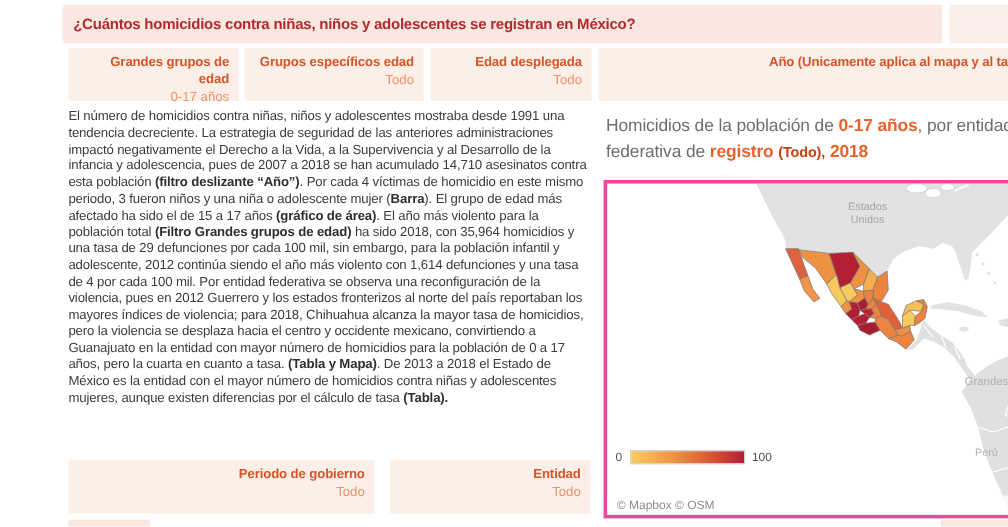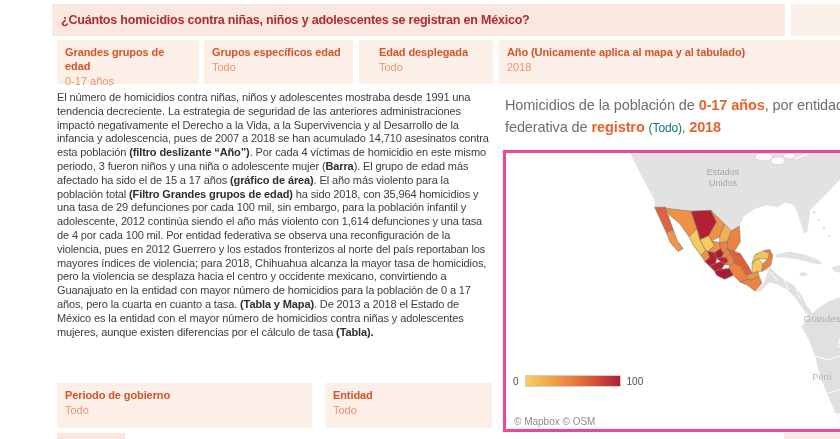--- a/index.html
+++ b/index.html
@@ -5,40 +5,40 @@
   html,body{margin:0;padding:0;background:#fff;font-family:"Liberation Sans",sans-serif;}
   .canvas{position:relative;width:840px;height:439px;background:#fff;overflow:hidden;margin-left:47px;}
 
   
   .titlebar{position:absolute;left:5px;top:4px;width:733px;height:32px;background:#fae7e0;
             display:flex;align-items:center;padding-left:9px;box-sizing:border-box;}
   .titlebar .t{color:#b12b2e;font-size:12.5px;font-weight:700;letter-spacing:-.2px;}
   .header-spacer{position:absolute;left:744px;top:4px;width:96px;height:32px;background:#fbefe9;}
 
   
-  .filter{position:absolute;background:#fcefe7;box-sizing:border-box;padding:5px 8px 4px 8px;cursor:pointer;}
+  .filter{position:absolute;background:#fcefe7;box-sizing:border-box;padding:5px 8px 4px 8px;cursor:pointer;text-align:right;}
   .filter .flabel{color:#d4542b;font-size:11px;font-weight:700;line-height:14px;letter-spacing:-.1px;}
   .filter .fvalue{color:#f0926b;font-size:11px;line-height:16px;}
   .f1{left:10px;top:40px;width:142px;height:44px;}
   .f2{left:157px;top:40px;width:149px;height:44px;}
   .f3{left:312px;top:40px;width:134px;height:44px;padding-left:20px;}
   .f4{left:452px;top:40px;width:388px;height:44px;}
   .f5{left:10px;top:383px;width:255px;height:45px;}
   .f6{left:278px;top:383px;width:167px;height:45px;}
 
   
   .body-text{position:absolute;left:10px;top:91px;width:437px;font-size:11px;line-height:13.8px;
              color:#3c3c3c;letter-spacing:-.12px;}
   .body-text b{font-weight:700;color:#2e2e2e;}
 
   
   .map-title{position:absolute;left:458px;top:94px;width:378px;font-size:14.5px;line-height:22px;
              color:#6e6e6e;letter-spacing:-.1px;}
   .map-title .accent{color:#e8622d;font-weight:700;}
-  .map-title .accent-small{color:#0f766e;font-weight:400;font-size:12px;}
+  .map-title .accent-small{color:#c2410c;font-weight:700;font-size:12px;}
 
   
   .map-card{position:absolute;left:456px;top:150px;width:383px;height:282px;background:#fff;
             border:3px solid #ec4899;box-sizing:border-box;overflow:hidden;}
   .map-card svg{position:absolute;left:0;top:0;width:100%;height:100%;}
   .map-label{position:absolute;color:#a5a5a5;text-align:center;pointer-events:none;}
   .lbl-usa{left:190px;top:14px;width:54px;font-size:9px;line-height:11px;}
   .lbl-colombia{left:286px;top:160px;width:60px;font-size:9.5px;color:#aeaeae;}
   .lbl-peru{left:296px;top:219px;width:40px;font-size:9px;color:#b3b3b3;}
   .legend{position:absolute;left:7px;bottom:42px;display:flex;align-items:center;gap:6px;

